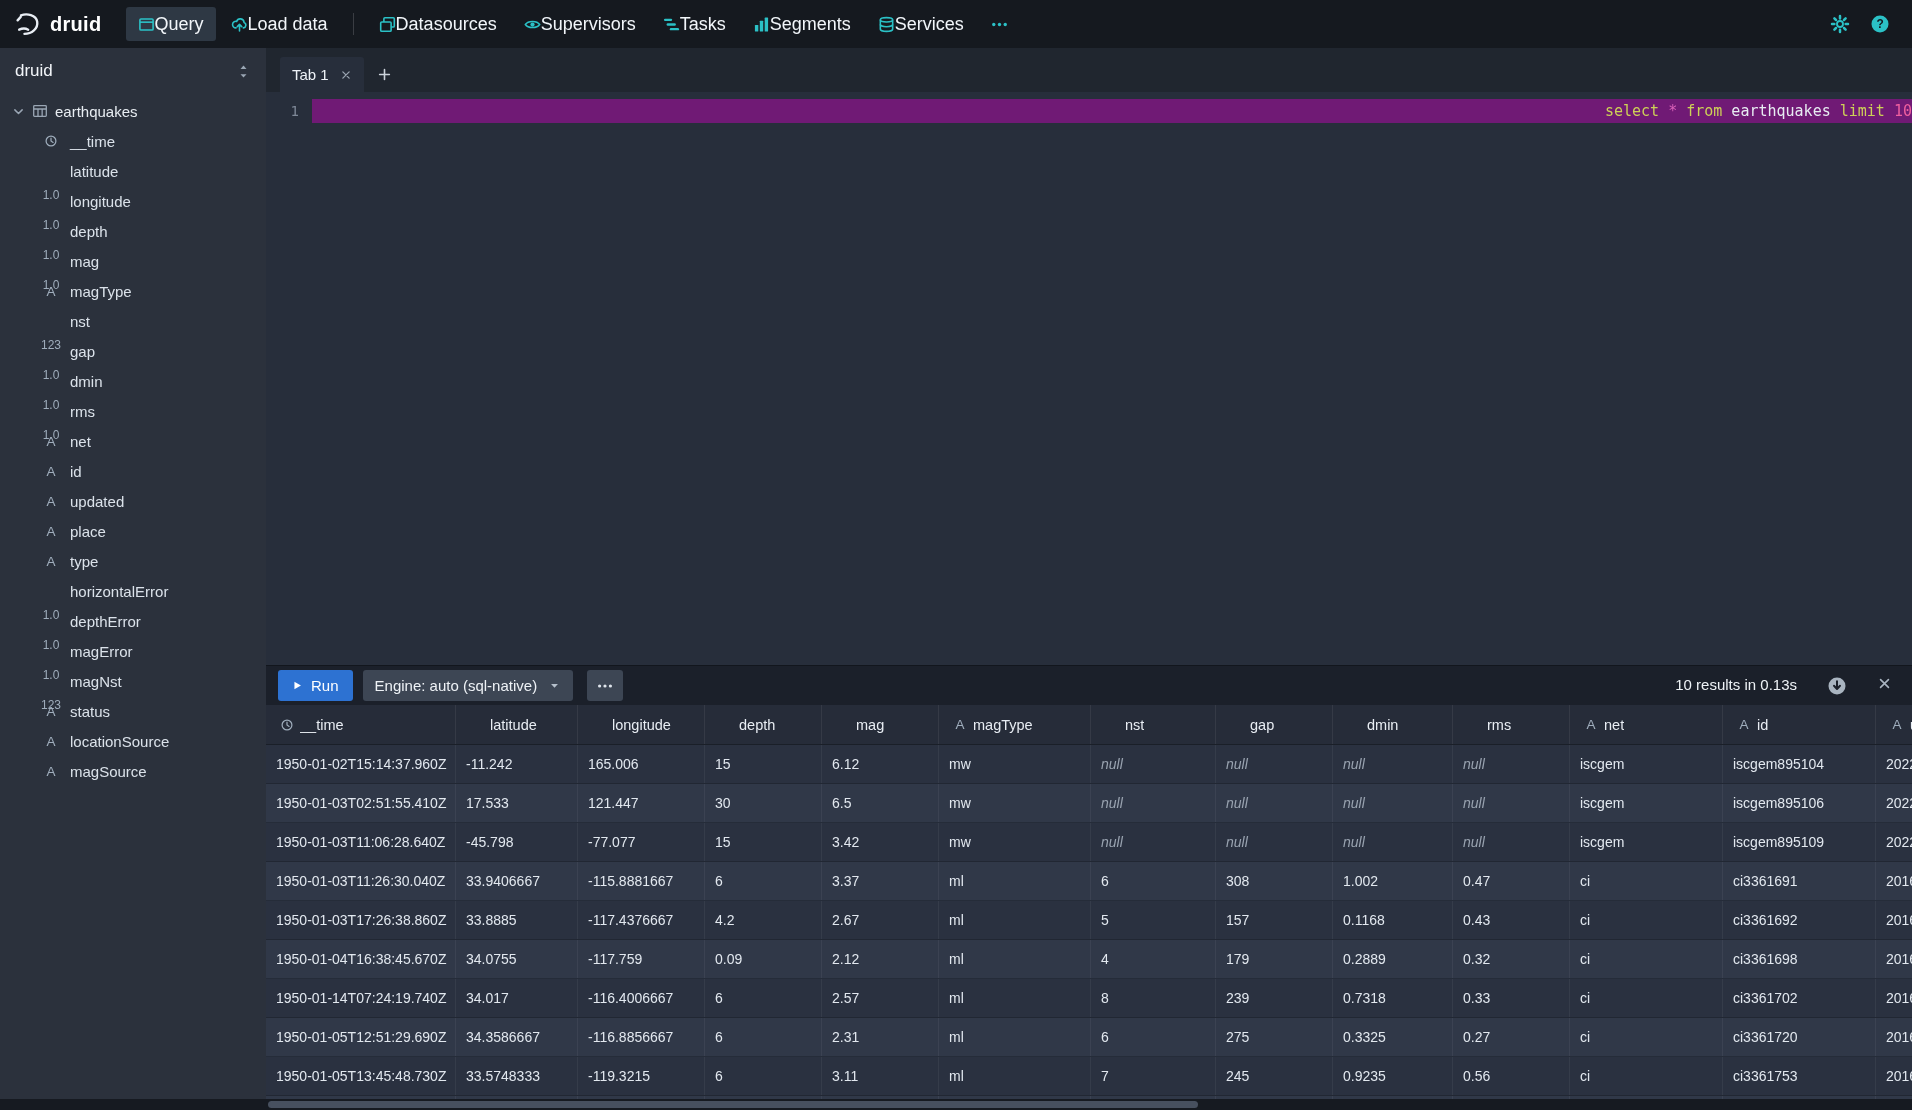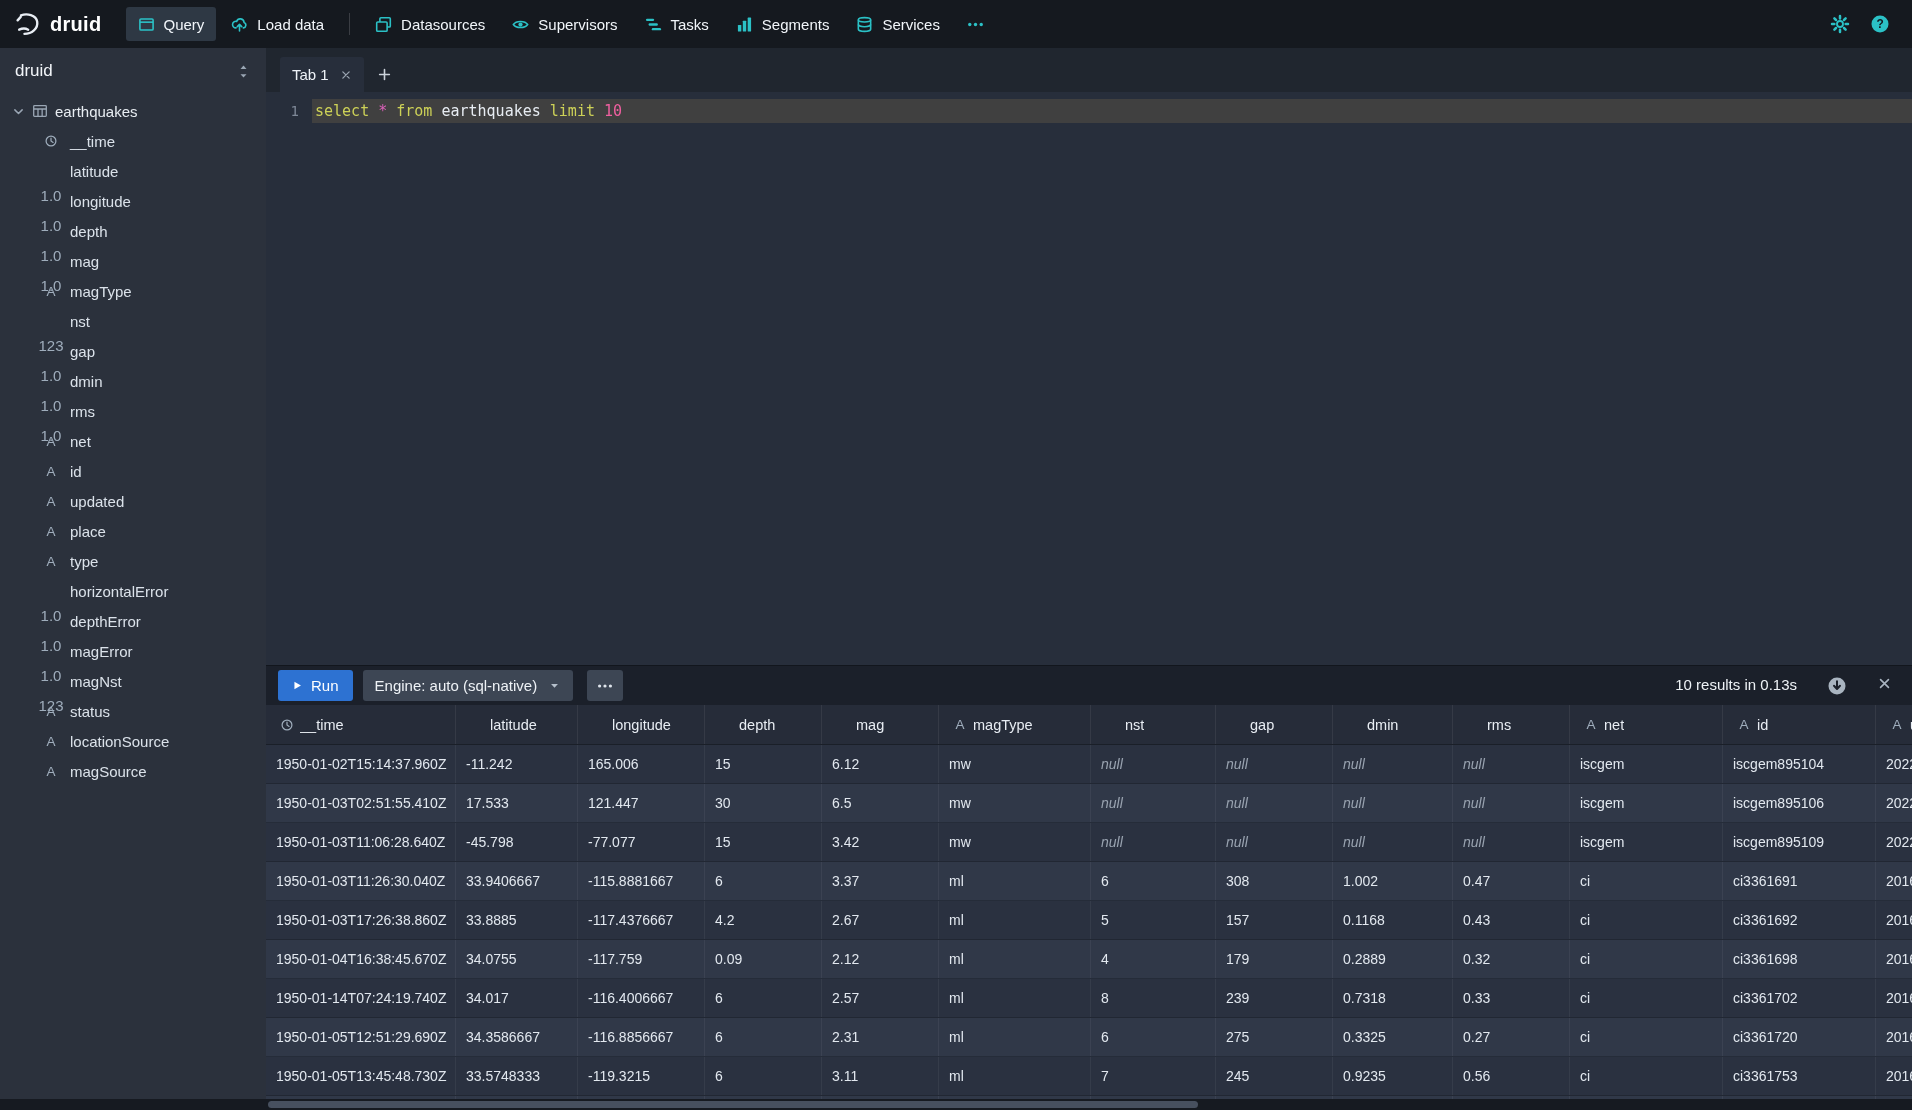--- a/index.html
+++ b/index.html
@@ -15,21 +15,21 @@
   
   .icon { display: inline-flex; flex: none; }
   .icon svg { width: 100%; height: 100%; display: block; }
 
   
   .navbar { height: 48px; flex: none; background: #15191f; display: flex; align-items: center; padding: 0 14px; }
   .brand { display: flex; align-items: center; gap: 9px; margin-right: 24px; cursor: pointer; }
   .logo-ic { width: 27px; height: 27px; color: #e9eef4; }
   .brand-text { font-size: 20px; font-weight: 600; color: #ffffff; letter-spacing: .3px; }
   .nav-items { display: flex; align-items: center; gap: 3px; }
-  .nav-item { display: flex; align-items: center; gap: 9px; height: 34px; padding: 0 12px; border-radius: 3px; color: #f2f6fa; font-size: 15px; cursor: pointer; white-space: nowrap; }
+  .nav-item { display: flex; align-items: center; height: 34px; padding: 0 12px; border-radius: 3px; color: #f2f6fa; font-size: 18px; cursor: pointer; white-space: nowrap; }
   .nav-item .icon { color: #2bc1c6; }
   .nav-item.active { background: #2e3844; }
   .nav-ic { width: 17px; height: 17px; }
   .nav-divider { width: 1px; height: 22px; background: rgba(255,255,255,.16); margin: 0 10px; }
   .nav-right { margin-left: auto; display: flex; align-items: center; gap: 20px; padding-right: 8px; color: #2bc1c6; }
   .gear-ic { width: 20px; height: 20px; cursor: pointer; }
   .help-ic { width: 20px; height: 20px; cursor: pointer; }
 
   
   .main { flex: 1; display: flex; min-height: 0; }
@@ -38,39 +38,39 @@
   .sidebar { width: 266px; flex: none; background: #2b313c; display: flex; flex-direction: column; }
   .sidebar-header { height: 46px; flex: none; display: flex; align-items: center; justify-content: space-between; padding: 0 15px; }
   .sidebar-title { font-size: 17px; color: #f2f5f9; }
   .dc-ic { width: 15px; height: 15px; color: #9aa6b4; cursor: pointer; }
   .tree { flex: 1; overflow: hidden; padding-top: 2px; }
   .tree-ds { height: 30px; display: flex; align-items: center; gap: 7px; padding-left: 12px; font-size: 15px; color: #e8edf2; cursor: pointer; }
   .tree-chev { width: 13px; height: 13px; color: #9aa6b4; }
   .tree-table { width: 16px; height: 16px; color: #9aa6b4; }
   .tree-col { height: 30px; display: flex; align-items: center; gap: 8px; padding-left: 40px; font-size: 15px; color: #dbe2ea; cursor: pointer; }
   .tg-wrap { width: 22px; display: inline-flex; justify-content: center; align-items: center; color: #9fadbc; flex: none; }
-  .tg-num { font-size: 15px; margin-top: 48px; }
+  .tg-num { font-size: 12px; margin-top: 48px; }
   .tg-str { font-size: 13.5px; }
   .tg-clock { width: 14px; height: 14px; }
 
   
   .content { flex: 1; display: flex; flex-direction: column; min-width: 0; background: #20262f; }
 
   .tabbar { height: 44px; flex: none; display: flex; align-items: flex-end; padding-left: 14px; }
   .tab { height: 35px; display: flex; align-items: center; gap: 11px; padding: 0 12px; background: #272e3b; border-radius: 3px 3px 0 0; font-size: 15px; color: #eef2f7; cursor: pointer; }
   .tab-close-ic { width: 12px; height: 12px; color: #9aa4b1; cursor: pointer; }
   .tab-add { height: 35px; display: flex; align-items: center; padding: 0 13px; cursor: pointer; }
   .plus-ic { width: 15px; height: 15px; color: #ccd3db; }
 
   .editor { flex: 1; min-height: 0; display: flex; background: #272e3b; font-family: "DejaVu Sans Mono", monospace; cursor: text; }
   .gutter { width: 46px; flex: none; padding-top: 7px; }
   .lineno { font-size: 14px; color: #7e8897; text-align: right; padding-right: 13px; line-height: 24px; }
   .code { flex: 1; min-width: 0; padding-top: 7px; }
   .code-line { height: 24px; line-height: 24px; font-size: 15px; white-space: pre; padding-left: 3px; }
-  .code-line.active { background: #404040; }
+  .code-line.active { background: #701a75; text-align: right; }
   .tok-keyword { color: #cdd157; }
   .tok-op { color: #d960b8; }
   .tok-num { color: #ef5f9f; }
   .tok-plain { color: #e7ecf2; }
 
   
   .runbar { height: 40px; flex: none; background: #1b202a; display: flex; align-items: center; gap: 10px; padding: 0 12px; border-top: 1px solid #12161d; }
   .run-btn { display: flex; align-items: center; gap: 8px; height: 31px; padding: 0 14px; background: #2d72d2; border: none; border-radius: 3px; color: #fff; font-size: 15px; font-family: inherit; cursor: pointer; }
   .play-ic { width: 11px; height: 11px; color: #ffffff; }
   .engine-btn { display: flex; align-items: center; gap: 11px; height: 31px; padding: 0 12px; background: #3d4654; border: none; border-radius: 3px; color: #eef2f6; font-size: 15px; font-family: inherit; cursor: pointer; }

